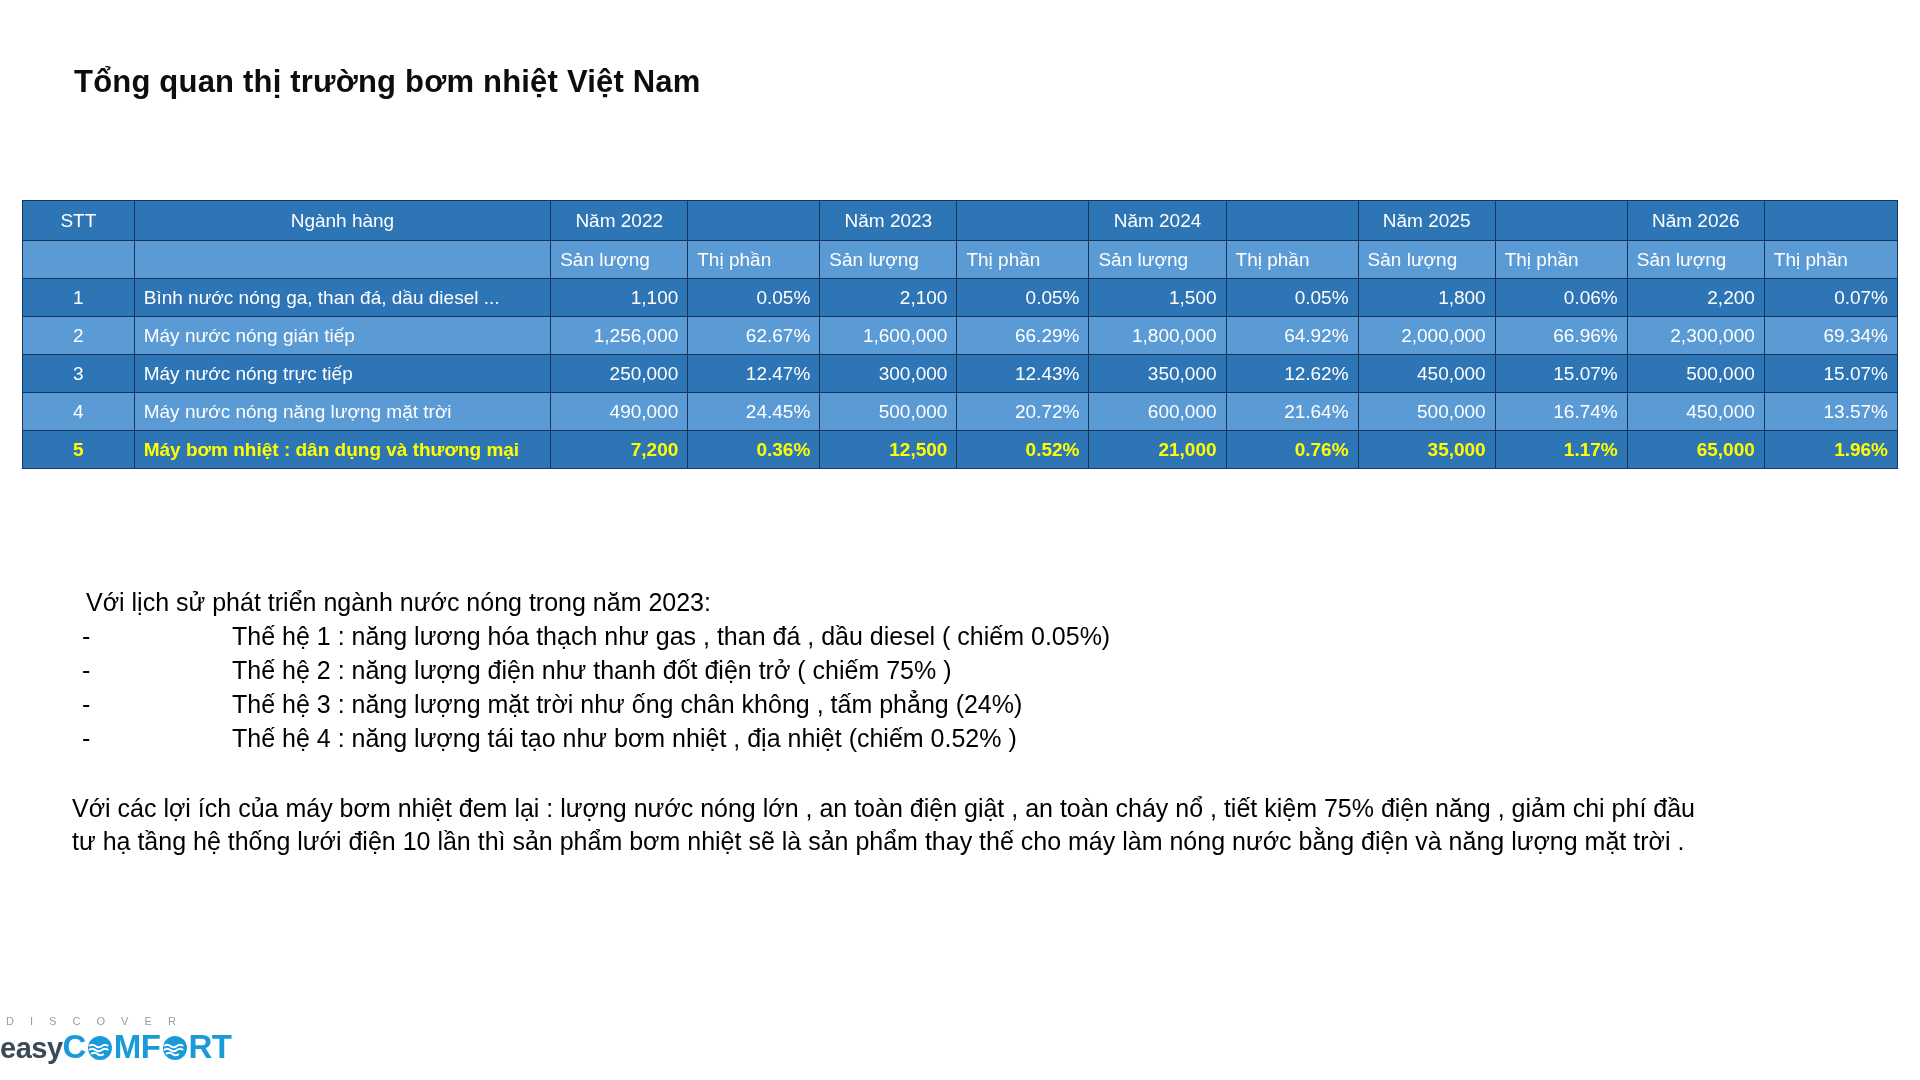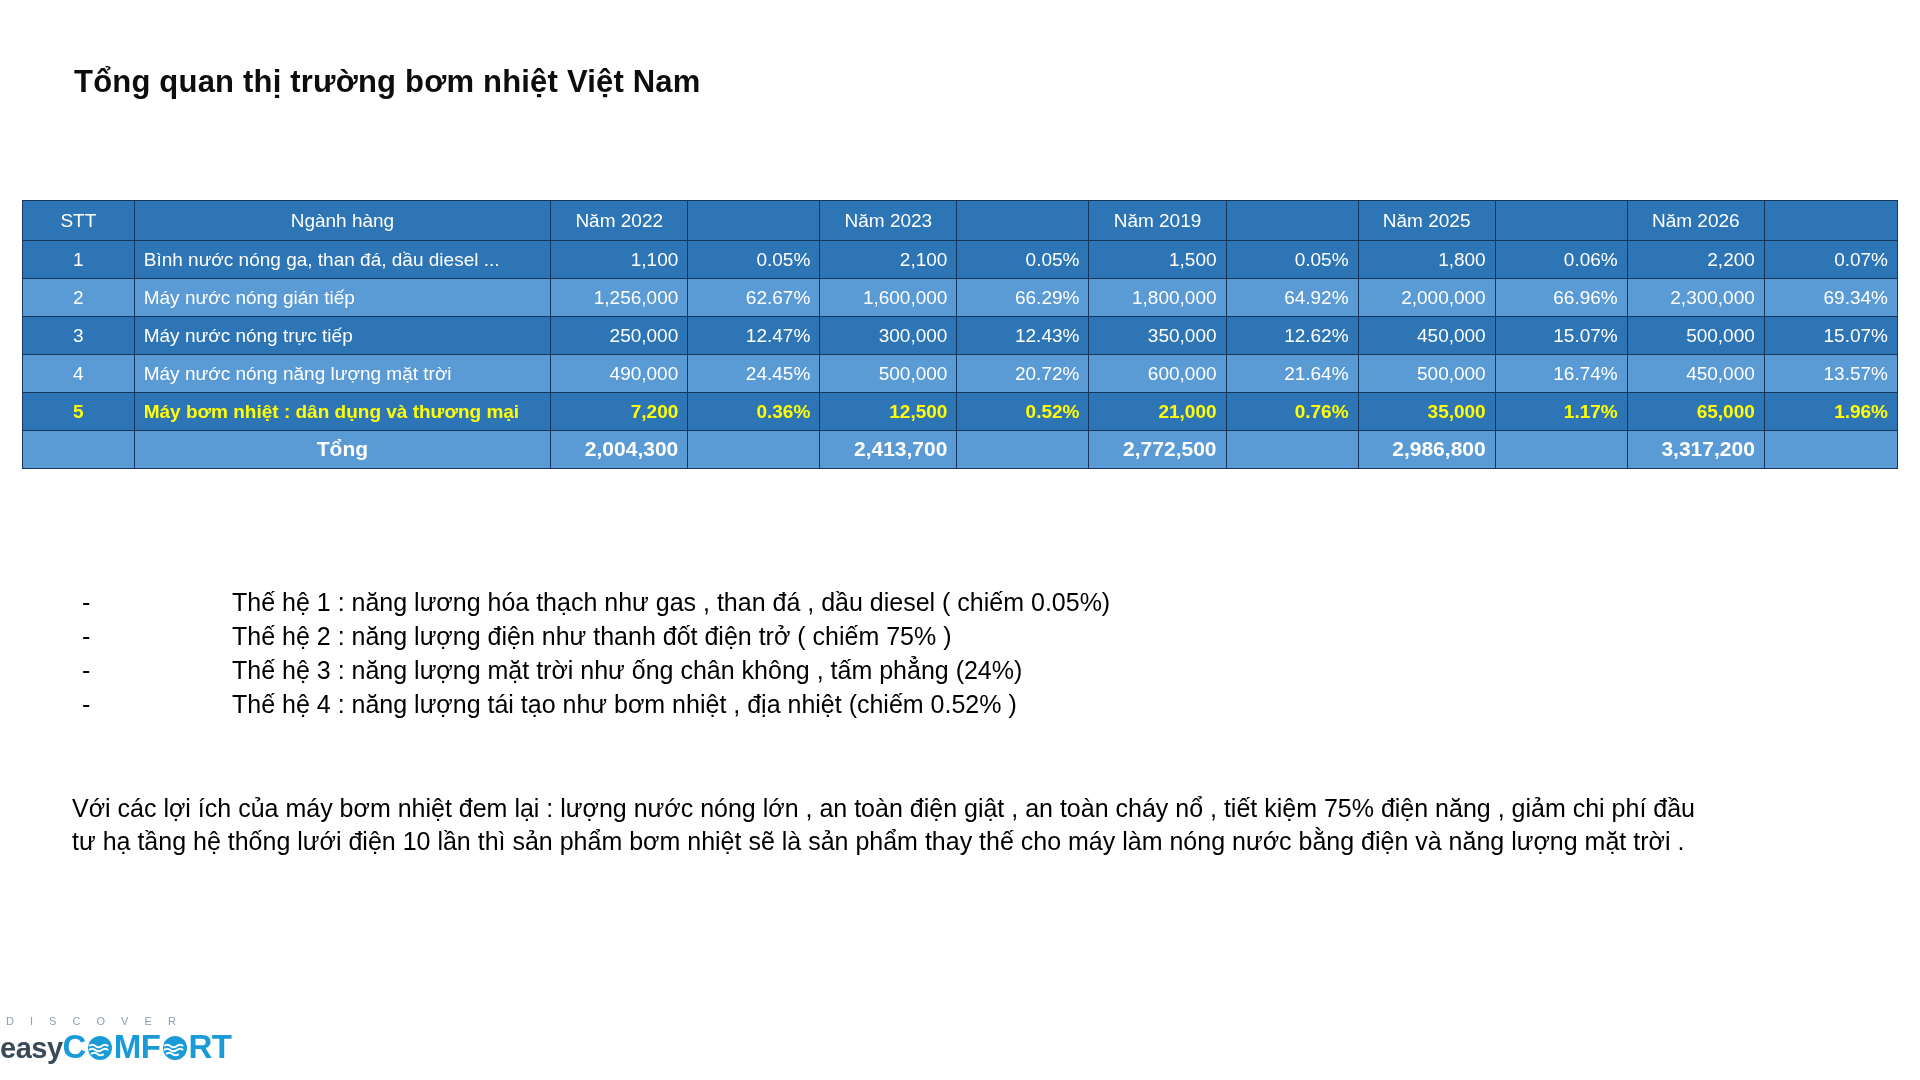--- a/index.html
+++ b/index.html
@@ -184,28 +184,42 @@
     </colgroup>
     <tbody>
 
       <tr class="hdr-year">
         <td class="sh-dark c-center">STT</td>
         <td class="sh-dark c-center">Ngành hàng</td>
         <td class="sh-dark c-center">Năm 2022</td>
         <td class="sh-blank-dark"></td>
         <td class="sh-dark c-center">Năm 2023</td>
         <td class="sh-blank-dark"></td>
-        <td class="sh-dark c-center">Năm 2019</td>
+        <td class="sh-dark c-center">Năm 2024</td>
         <td class="sh-blank-dark"></td>
         <td class="sh-dark c-center">Năm 2025</td>
         <td class="sh-blank-dark"></td>
         <td class="sh-dark c-center">Năm 2026</td>
         <td class="sh-blank-dark"></td>
       </tr>
 
+      <tr class="hdr-sub">
+        <td class="sh-light"></td>
+        <td class="sh-light"></td>
+        <td class="sh-light c-left">Sản lượng</td>
+        <td class="sh-light c-left">Thị phần</td>
+        <td class="sh-light c-left">Sản lượng</td>
+        <td class="sh-light c-left">Thị phần</td>
+        <td class="sh-light c-left">Sản lượng</td>
+        <td class="sh-light c-left">Thị phần</td>
+        <td class="sh-light c-left">Sản lượng</td>
+        <td class="sh-light c-left">Thị phần</td>
+        <td class="sh-light c-left">Sản lượng</td>
+        <td class="sh-light c-left">Thị phần</td>
+      </tr>
 
       <tr class="row-data">
         <td class="sh-dark c-center">1</td>
         <td class="sh-dark c-left">Bình nước nóng ga, than đá, dầu diesel ...</td>
         <td class="sh-dark c-right">1,100</td>
         <td class="sh-dark c-right">0.05%</td>
         <td class="sh-dark c-right">2,100</td>
         <td class="sh-dark c-right">0.05%</td>
         <td class="sh-dark c-right">1,500</td>
         <td class="sh-dark c-right">0.05%</td>
@@ -268,39 +282,26 @@
         <td class="sh-dark c-right">12,500</td>
         <td class="sh-dark c-right">0.52%</td>
         <td class="sh-dark c-right">21,000</td>
         <td class="sh-dark c-right">0.76%</td>
         <td class="sh-dark c-right">35,000</td>
         <td class="sh-dark c-right">1.17%</td>
         <td class="sh-dark c-right">65,000</td>
         <td class="sh-dark c-right">1.96%</td>
       </tr>
 
-      <tr class="row-total">
-        <td class="sh-light"></td>
-        <td class="sh-light total-label">Tổng</td>
-        <td class="sh-light c-right">2,004,300</td>
-        <td class="sh-light c-right"></td>
-        <td class="sh-light c-right">2,413,700</td>
-        <td class="sh-light c-right"></td>
-        <td class="sh-light c-right">2,772,500</td>
-        <td class="sh-light c-right"></td>
-        <td class="sh-light c-right">2,986,800</td>
-        <td class="sh-light c-right"></td>
-        <td class="sh-light c-right">3,317,200</td>
-        <td class="sh-light c-right"></td>
-      </tr>
     </tbody>
   </table>
 </div>
 
 <div id="body-text">
+  <p class="lead-line">Với lịch sử phát triển ngành nước nóng  trong năm 2023:</p>
 
   <div class="bullet-row">
     <span class="bullet-dash">-</span>
     <span class="bullet-text">Thế hệ 1 : năng lương hóa thạch như gas , than đá , dầu diesel ( chiếm 0.05%)</span>
   </div>
   <div class="bullet-row">
     <span class="bullet-dash">-</span>
     <span class="bullet-text">Thế hệ 2 : năng lượng điện như thanh đốt điện trở ( chiếm 75% )</span>
   </div>
   <div class="bullet-row">

